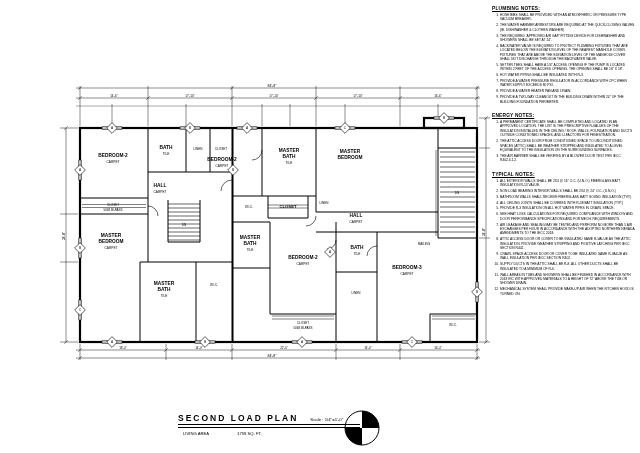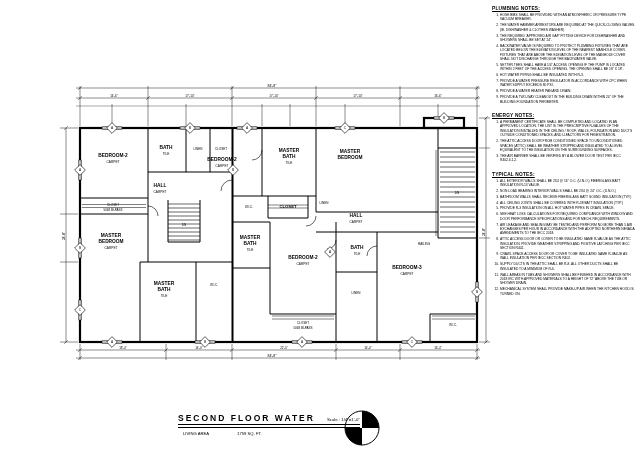--- a/index.html
+++ b/index.html
@@ -362,21 +362,21 @@
           <li>CRAWL SPACE ACCESS DOOR OR COVER TO BE INSULATED SAME R-VALUE AS WALL INSULATION PER IECC SECTION R402.</li>
           <li>SUPPLY DUCTS IN THE ATTIC SHALL BE R-8. ALL OTHER DUCTS SHALL BE INSULATED TO A MINIMUM OF R-6.</li>
           <li>WALL AREAS IN TUBS AND SHOWERS SHALL BE FINISHED IN ACCORDANCE WITH 2018 IRC WITH APPROVED MATERIALS TO A HEIGHT OF 72" ABOVE THE TUB OR SHOWER DRAIN.</li>
           <li>MECHANICAL SYSTEM SHALL PROVIDE MAKE-UP AIR WHEN THE KITCHEN HOOD IS TURNED ON.</li>
         </ol>
     </section>
   </div>
 
   <div class="titleblock">
     <div class="trow">
-      <span class="ttitle">SECOND FLOOR WATER</span>
+      <span class="ttitle">SECOND LOAD PLAN</span>
       <span class="tscale">Scale : 1/4"=1'-0"</span>
     </div>
     <div class="trule"></div>
     <div class="tarea">
       <span>LIVING AREA</span>
       <span>1759 SQ. FT.</span>
     </div>
   </div>
 
 </div>

